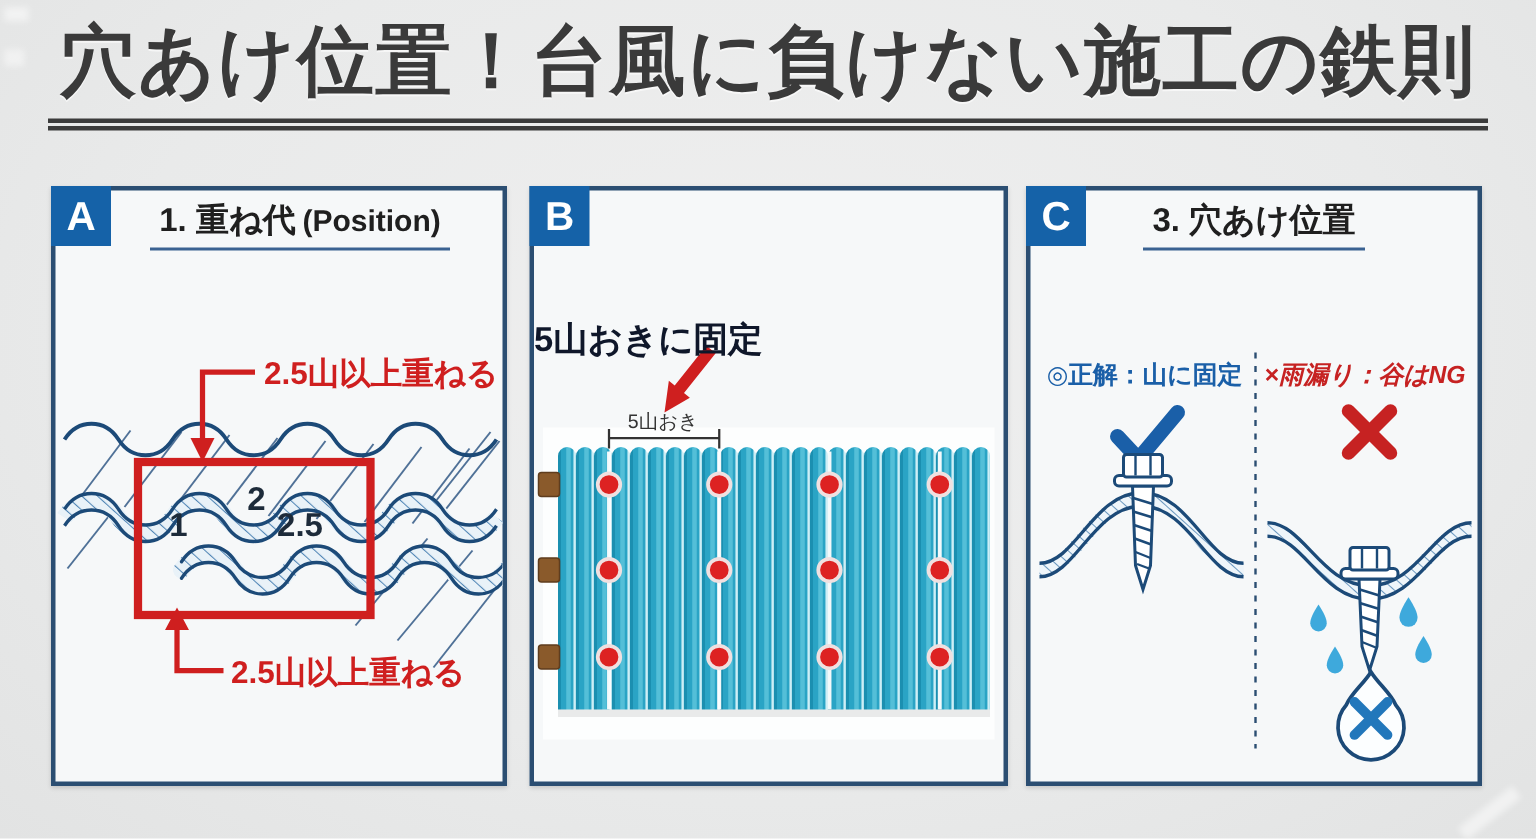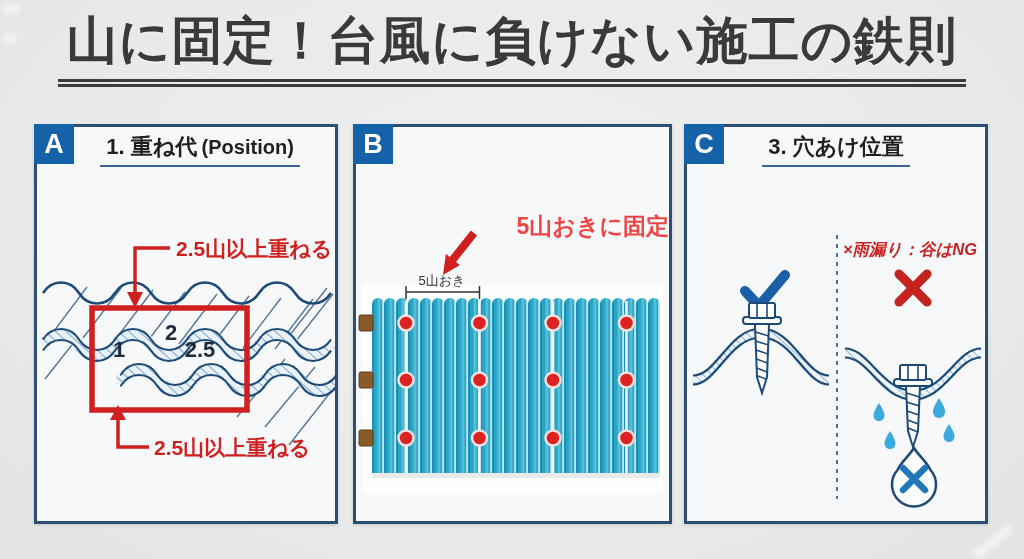--- a/index.html
+++ b/index.html
@@ -33,40 +33,40 @@
   .navy-ln{stroke:var(--line-navy,#1c4a78);fill:none;}
   .red-ln{stroke:var(--accent-red,#cf1f1f);fill:none;}
   .red-fill{fill:var(--accent-red,#cf1f1f);}
   .thin-diag{stroke:#3d628c;stroke-width:1.3;fill:none;opacity:.9;}
   .band-base{stroke:#e9f2f8;fill:none;}
   .num-txt{font-size:22px;font-weight:bold;fill:#1d2b3a;font-family:"Liberation Sans",sans-serif;}
   .red-txt{font-size:21px;font-weight:bold;fill:var(--accent-red,#cf1f1f);font-family:"Liberation Sans",sans-serif;}
   .dim-txt{font-size:13px;fill:#333;font-family:"Liberation Sans",sans-serif;}
 
   
-  .b-instruction{position:absolute;top:84px;left:0;width:100%;text-align:right;font-size:23px;
-    font-weight:bold;color:#ef4444;z-index:2;}
+  .b-instruction{position:absolute;top:84px;left:0;width:100%;text-align:left;font-size:23px;
+    font-weight:bold;color:#0f172a;z-index:2;}
 
   
   .c-col-head{position:absolute;top:112px;font-size:16.5px;font-weight:bold;text-align:center;z-index:2;}
   #c-correct-head{left:4px;width:144px;color:var(--correct-blue,#1a5fa8);}
   #c-wrong-head{left:152px;width:142px;color:var(--ng-red,#c62222);font-style:italic;}
 
   
   .wm{position:absolute;background:#fff;filter:blur(2px);}
   .wm-tl1{left:3px;top:5px;width:16px;height:9px;opacity:.5;}
   .wm-tl2{left:3px;top:33px;width:13px;height:11px;opacity:.45;}
   .wm-br{right:8px;bottom:12px;width:46px;height:10px;opacity:.5;transform:rotate(-38deg);}
 </style>
 </head>
 <body>
 
 <div class="title-wrap">
   <div class="title-inner">
-    <span class="title-text">山に固定！台風に負けない施工の鉄則</span>
+    <span class="title-text">穴あけ位置！台風に負けない施工の鉄則</span>
   </div>
 </div>
 
 <div class="panel" id="panel-a">
   <div class="panel-label">A</div>
   <div class="panel-heading">
     <span class="ph-inner">
       <span class="ph-jp">1. 重ね代</span>
       <span class="ph-en">(Position)</span>
     </span>
@@ -189,20 +189,21 @@
   </svg>
 </div>
 
 <div class="panel" id="panel-c">
   <div class="panel-label">C</div>
   <div class="panel-heading">
     <span class="ph-inner">
       <span class="ph-jp">3. 穴あけ位置</span>
     </span>
   </div>
+  <div class="c-col-head" id="c-correct-head">◎正解：山に固定</div>
   <div class="c-col-head" id="c-wrong-head">×雨漏り：谷はNG</div>
   <svg class="panel-svg" viewBox="0 0 298 394">
     <defs>
       <pattern id="hatchC" width="6" height="6" patternUnits="userSpaceOnUse" patternTransform="rotate(-48)">
         <rect width="6" height="6" fill="#eef5fa"></rect>
         <line x1="0" y1="0" x2="0" y2="6" stroke="#5b8cb8" stroke-width="1.2"></line>
       </pattern>
     </defs>
 
     <line x1="150" y1="108" x2="150" y2="372" stroke="#2b4e72" stroke-width="1.6" stroke-dasharray="4,5"></line>

